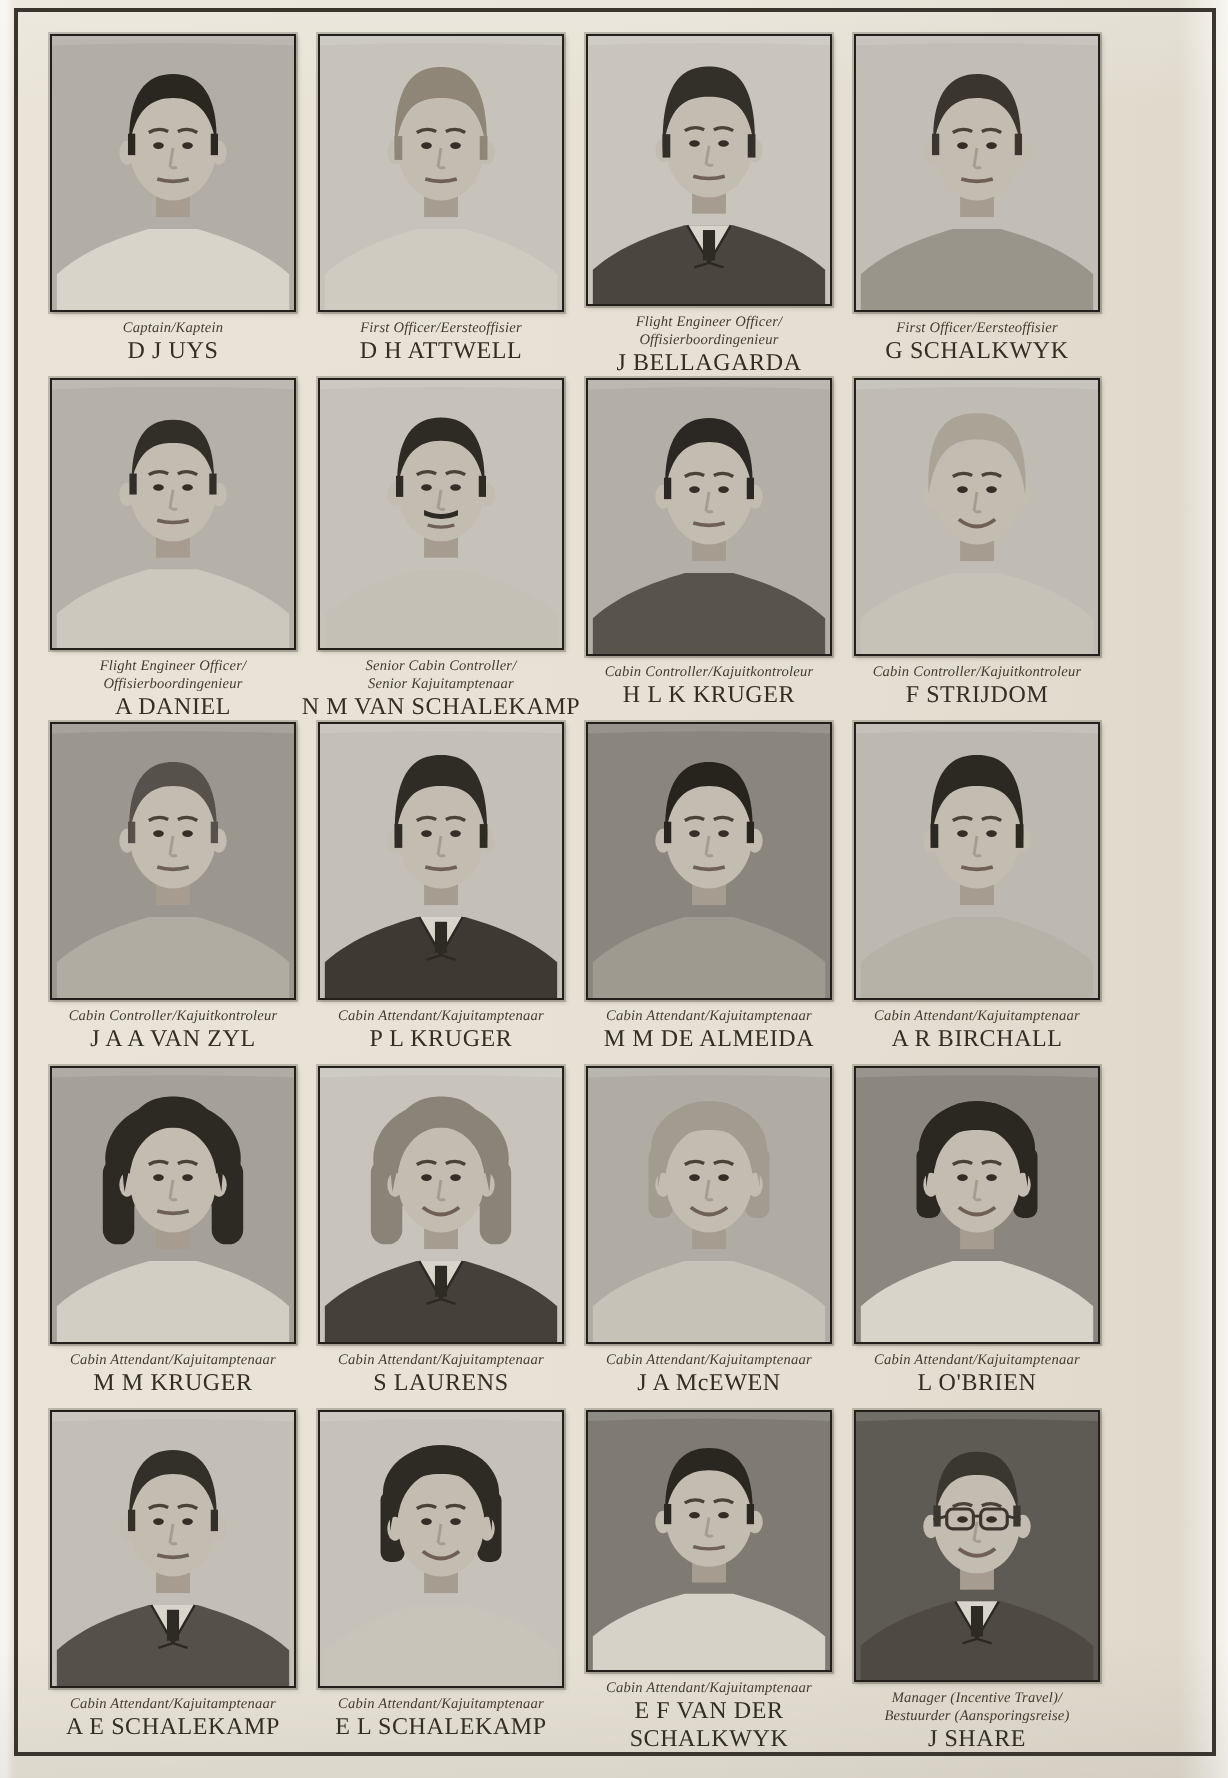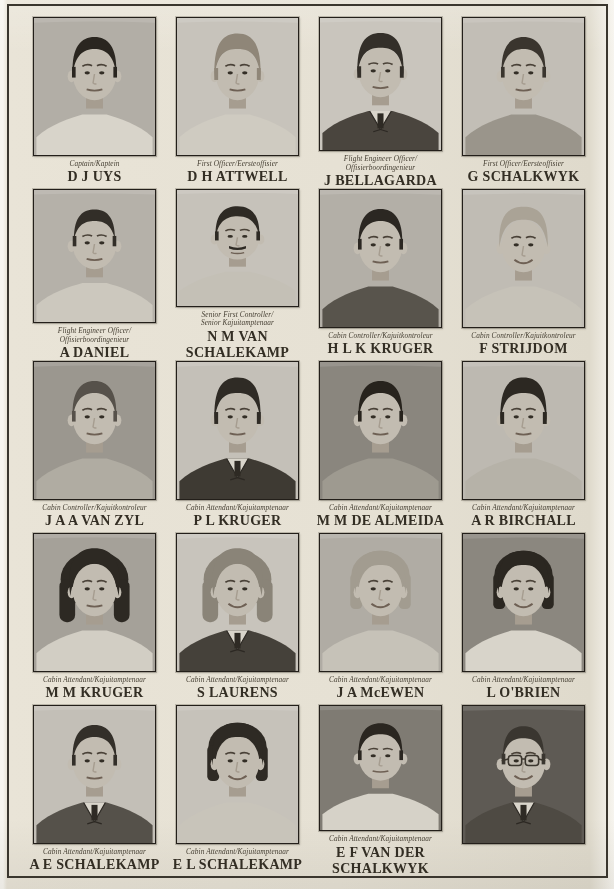--- a/index.html
+++ b/index.html
@@ -12,32 +12,32 @@
   }
   .scan-shade{position:absolute;inset:0;pointer-events:none;
     background:linear-gradient(180deg,rgba(255,255,255,.18) 0,rgba(0,0,0,0) 6%,rgba(0,0,0,0) 92%,rgba(0,0,0,.05) 100%);}
   .page-frame{
     position:absolute;left:7px;right:6px;top:4px;bottom:11px;
     border:2px solid #3a362e;pointer-events:none;
   }
   .crew-grid{
     position:absolute;left:25px;top:17px;width:514px;
     display:grid;grid-template-columns:repeat(4,123px);
-    column-gap:20px;grid-auto-rows:172px;margin-left:8px;
+    column-gap:11px;grid-auto-rows:172px;
   }
   figure{margin:0;display:flex;flex-direction:column;align-items:center;}
   .photo{
     width:121px;height:137px;border:1px solid #231f1a;
     box-shadow:0 0 0 1px rgba(60,54,44,.25), 1px 1px 2px rgba(60,54,44,.25);
     overflow:hidden;background:#b5b1a9;
   }
   .photo svg{display:block;width:100%;height:100%;}
   figcaption{margin-top:4px;text-align:center;line-height:1.15;width:140px;}
   .title{font-style:italic;font-size:7.3px;color:#433d31;letter-spacing:.1px;}
-  .name{font-size:14px;font-weight:bold;color:#332e24;letter-spacing:.3px;margin-top:1px;}
+  .name{font-size:12px;font-weight:normal;color:#332e24;letter-spacing:.3px;margin-top:1px;}
 </style>
 </head>
 <body>
 
 <div class="scan-shade"></div>
 <div class="page-frame"></div>
 <div class="crew-grid">
   <figure>
     <div class="photo">
         <svg viewBox="0 0 100 115" preserveAspectRatio="none">
@@ -212,21 +212,21 @@
           <ellipse cx="44" cy="46" rx="2.2" ry="1.4" fill="#332e26"></ellipse>
           <ellipse cx="56" cy="46" rx="2.2" ry="1.4" fill="#332e26"></ellipse>
           <path d="M50,47 L48.8,54.5 Q50,56 51.6,55" fill="none" stroke="#a69d90" stroke-width="1.2"></path>
           <path d="M43,55.6 Q50,59 57,55.6 L57,58 Q50,61 43,58 Z" fill="#2e2a24"></path>
           <path d="M44.5,62 Q50,63.8 55.5,62" fill="none" stroke="#6e6054" stroke-width="1.4"></path>
           <path d="M0,0 L100,0 L100,4 Q50,2 0,4 Z" fill="rgba(255,255,255,0.12)"></path>
         </svg>
       </div>
     <figcaption>
       <div class="title">
-          <div>Senior First Controller/</div>
+          <div>Senior Cabin Controller/</div>
           <div>Senior Kajuitamptenaar</div>
         </div>
       <div class="name">N M VAN SCHALEKAMP</div>
     </figcaption>
   </figure>
 
   <figure>
     <div class="photo">
         <svg viewBox="0 0 100 115" preserveAspectRatio="none">
           <rect x="0" y="0" width="100" height="115" fill="#b3afa7"></rect>
@@ -653,14 +653,21 @@
           <ellipse cx="44" cy="46" rx="2.2" ry="1.4" fill="#332e26"></ellipse>
           <ellipse cx="56" cy="46" rx="2.2" ry="1.4" fill="#332e26"></ellipse>
           <path d="M50,47 L48.8,54.5 Q50,56 51.6,55" fill="none" stroke="#a69d90" stroke-width="1.2"></path>
           <rect x="37.5" y="41.5" width="11" height="8.5" rx="2.5" fill="none" stroke="#3b362e" stroke-width="1.3"></rect>
           <rect x="51.5" y="41.5" width="11" height="8.5" rx="2.5" fill="none" stroke="#3b362e" stroke-width="1.3"></rect>
           <path d="M48.5,44.5 L51.5,44.5 M37.5,44.5 L32,46 M62.5,44.5 L68,46" stroke="#3b362e" stroke-width="1.2"></path>
           <path d="M42.5,58.5 Q50,64.5 57.5,58.5" fill="none" stroke="#6e6054" stroke-width="1.6"></path>
           <path d="M0,0 L100,0 L100,4 Q50,2 0,4 Z" fill="rgba(255,255,255,0.12)"></path>
         </svg>
       </div>
+    <figcaption>
+      <div class="title">
+          <div>Manager (Incentive Travel)/</div>
+          <div>Bestuurder (Aansporingsreise)</div>
+        </div>
+      <div class="name">J SHARE</div>
+    </figcaption>
   </figure>
 </div>
 
 </body></html>

